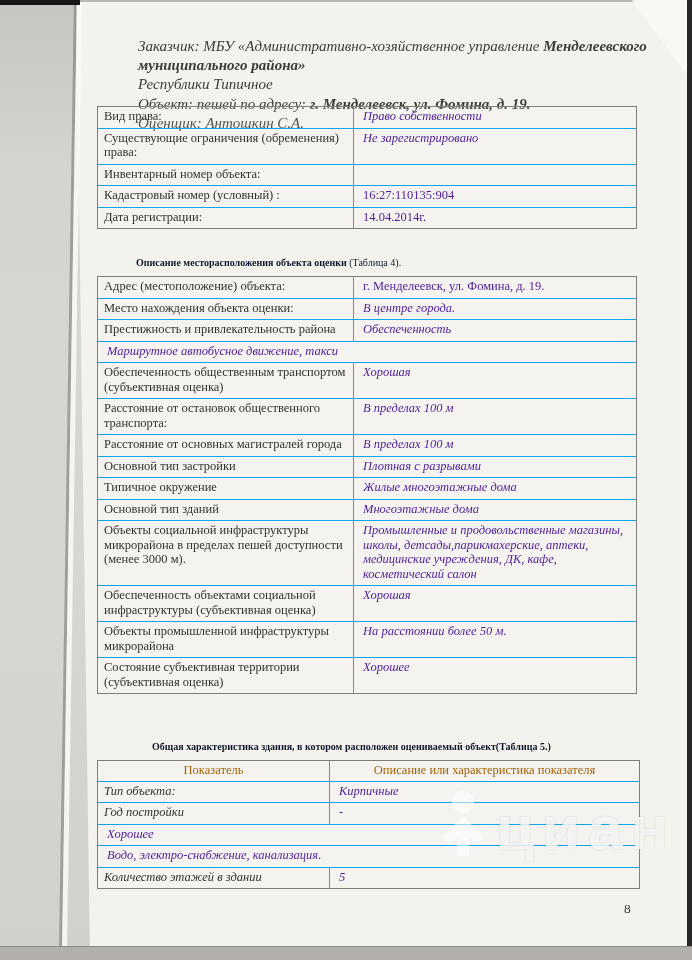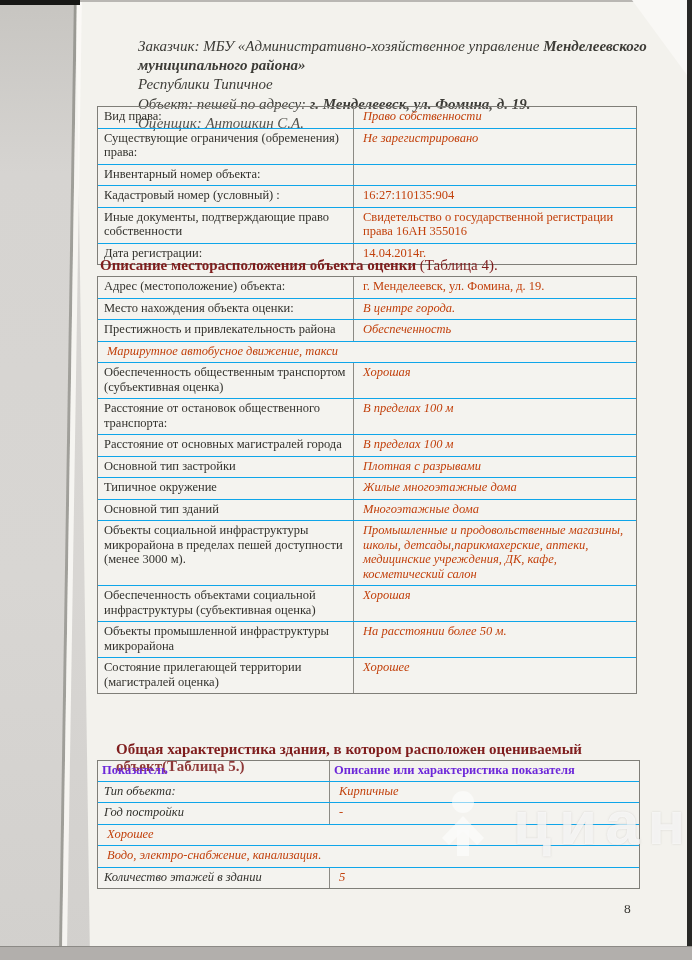--- a/index.html
+++ b/index.html
@@ -40,40 +40,40 @@
   .doc-header{
     position:absolute;left:101px;top:37px;width:540px;
     font-style:italic;font-size:15px;line-height:1.28;color:#3c3b36;margin-left:37px;
   }
   .doc-header .strong{font-weight:bold;}
   
   .tbl{position:absolute;border:1px solid #7f7e78;font-size:12.5px;line-height:1.16;background:rgba(255,255,255,0.12);}
   .trow{display:flex;border-top:1px solid #0ea5e9;min-height:18px;}
   .trow:first-child{border-top:none;}
   .cell-l{box-sizing:border-box;padding:2px 5px 4px 6px;border-right:1px solid #8b8a84;color:#33322d;}
-  .cell-r{box-sizing:border-box;flex:1;padding:2px 5px 4px 9px;font-style:italic;color:#c2410c;}
+  .cell-r{box-sizing:border-box;flex:1;padding:2px 5px 4px 9px;font-style:italic;color:#4c1d95;}
   .cell-r.roman{font-style:normal;}
   .t14 .cell-l{width:256px;}
   .t5  .cell-l{width:232px;font-style:italic;}
   #table1{left:97px;top:106px;width:538px;}
   #table4{left:97px;top:276px;width:538px;}
   #table5{left:97px;top:760px;width:541px;}
   .hdr-row .cell-l,.hdr-row .cell-r{
-    font-weight:bold;font-style:normal;padding:2px 4px 3px;color:#6d28d9;
-  }
-  
-  .section-title{position:absolute;font-size:15px;color:#7f1d1d;}
+    font-weight:normal;font-style:normal;text-align:center;padding:2px 4px 3px;color:#a16207;
+  }
+  
+  .section-title{position:absolute;font-size:10px;color:#0f172a;margin-left:36px;}
   #h4{left:100px;top:257px;}
   #h5{left:116px;top:741px;}
   .section-title .bold{font-weight:bold;}
   
   .page-number{position:absolute;left:624px;top:901px;font-size:13.5px;color:#3a3934;}
   
   .watermark{
-    position:absolute;left:436px;top:790px;display:flex;align-items:center;gap:23px;
+    position:absolute;left:436px;top:790px;display:flex;align-items:flex-end;gap:6px;
     z-index:5;pointer-events:none;
   }
   .watermark .wm-text{
     font-family:"Liberation Sans","DejaVu Sans",sans-serif;
     font-weight:bold;font-size:62px;line-height:.9;letter-spacing:8px;
     color:rgba(255,255,255,0.72);
     text-shadow:0 0 2px rgba(185,183,178,0.55);
   }
   .watermark svg{opacity:.72;}
 </style>
@@ -107,24 +107,20 @@
     </div>
   <div class="trow">
       <div class="cell-l">Инвентарный номер объекта:</div>
       <div class="cell-r"></div>
     </div>
   <div class="trow">
       <div class="cell-l">Кадастровый номер (условный) :</div>
       <div class="cell-r roman">16:27:110135:904</div>
     </div>
   <div class="trow">
-      <div class="cell-l">Иные документы, подтверждающие право собственности</div>
-      <div class="cell-r roman">Свидетельство о государственной регистрации права 16АН 355016</div>
-    </div>
-  <div class="trow">
       <div class="cell-l">Дата регистрации:</div>
       <div class="cell-r roman">14.04.2014г.</div>
     </div>
 </div>
 
 <div class="section-title" id="h4">
   <span class="bold">Описание месторасположения объекта оценки</span><span> (Таблица 4).</span>
 </div>
 
 <div class="tbl t14" id="table4">
@@ -173,21 +169,21 @@
     </div>
   <div class="trow">
       <div class="cell-l">Обеспеченность объектами социальной инфраструктуры (субъективная оценка)</div>
       <div class="cell-r">Хорошая</div>
     </div>
   <div class="trow">
       <div class="cell-l">Объекты промышленной инфраструктуры микрорайона</div>
       <div class="cell-r">На расстоянии более 50 м.</div>
     </div>
   <div class="trow">
-      <div class="cell-l">Состояние прилегающей территории (магистралей оценка)</div>
+      <div class="cell-l">Состояние субъективная территории (субъективная оценка)</div>
       <div class="cell-r">Хорошее</div>
     </div>
 </div>
 
 <div class="section-title" id="h5">
   <span class="bold">Общая характеристика здания, в котором расположен оцениваемый объект</span><span class="bold">(Таблица 5.)</span>
 </div>
 
 <div class="tbl t5" id="table5">
   <div class="trow hdr-row">

